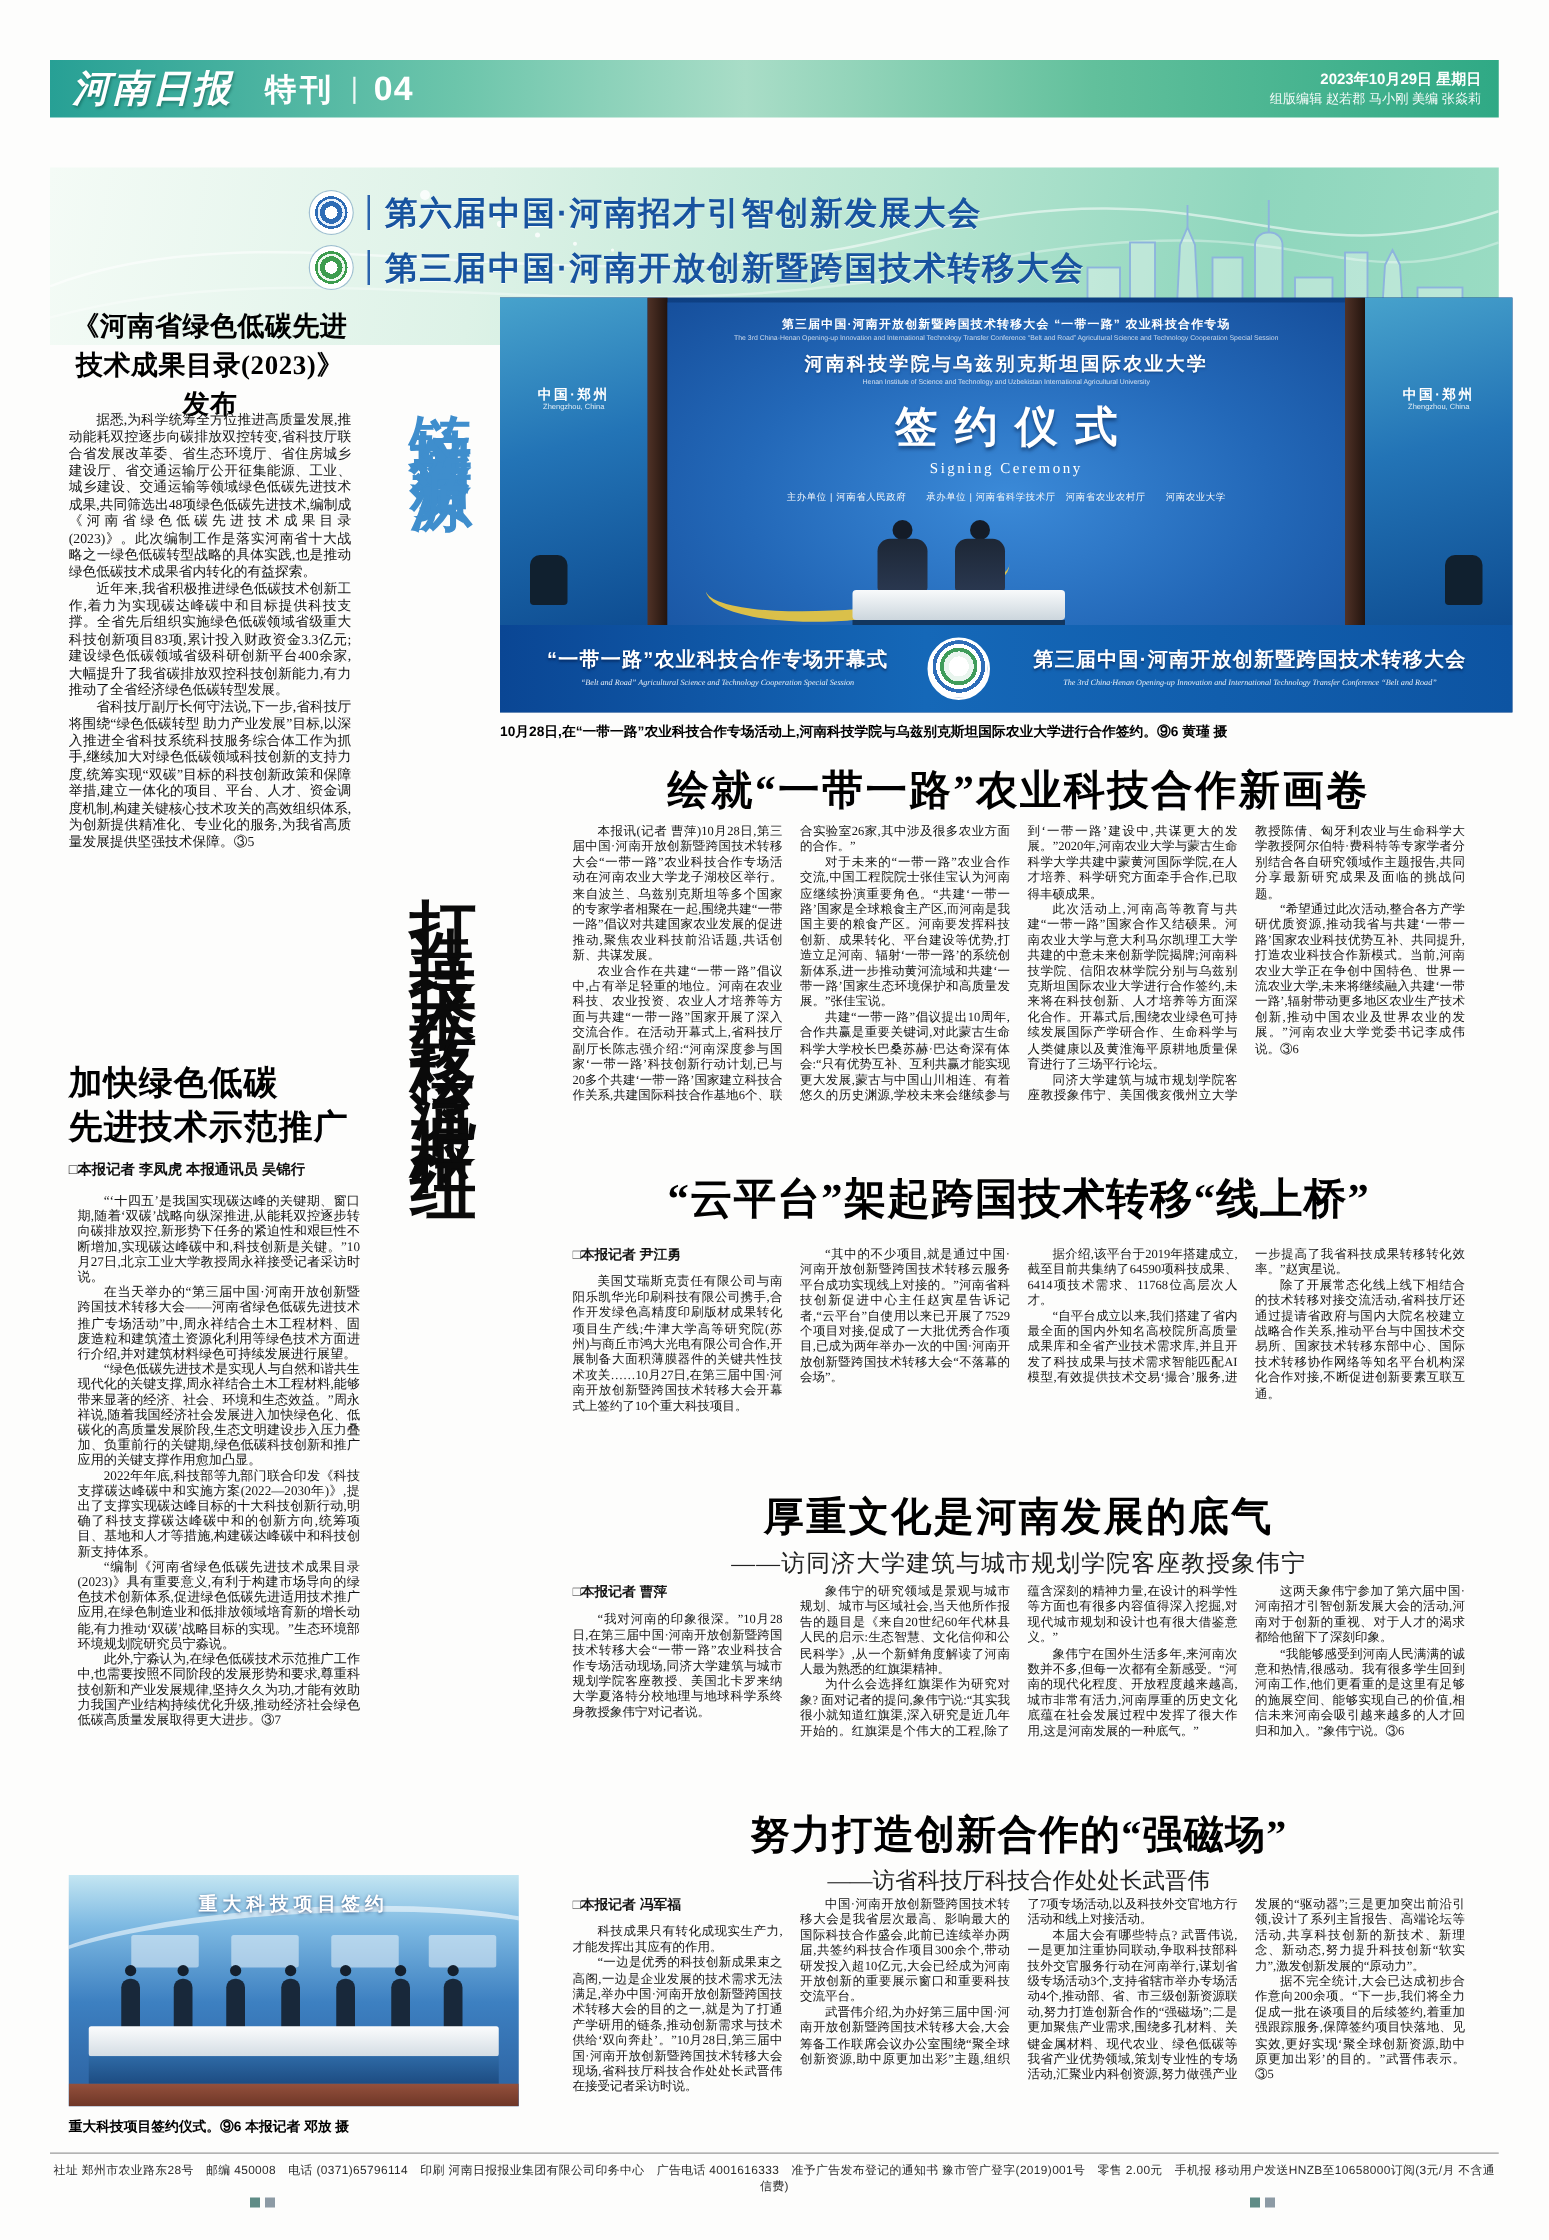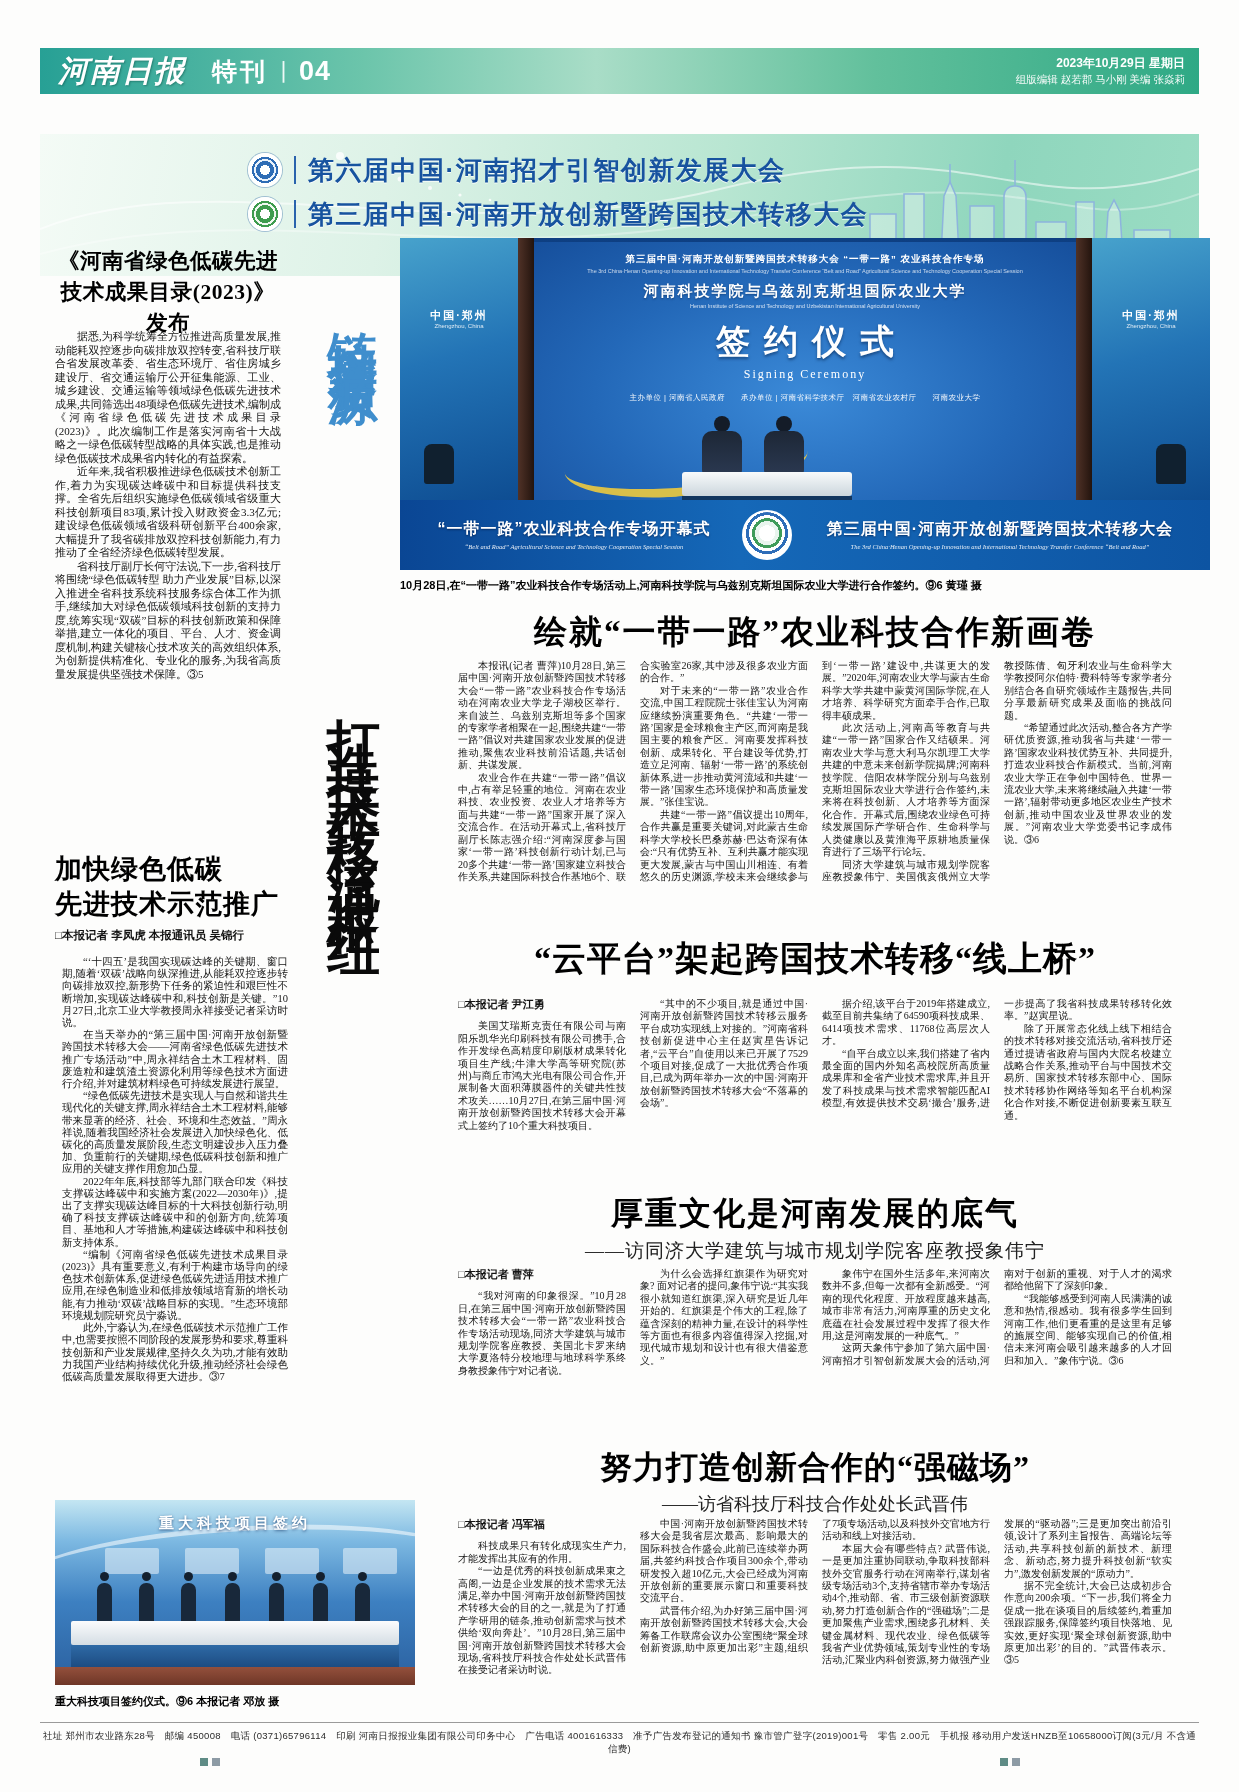--- a/index.html
+++ b/index.html
@@ -32,21 +32,21 @@
   .conf-divider{width:2px;height:28px;background:#2a63ad;margin:0 12px 0 12px;}
   .conf-title{font-size:26px;font-weight:900;color:#17539f;letter-spacing:1.5px;
     text-shadow:0 1px 0 rgba(255,255,255,.8);}
 
   
   .l1-title{position:absolute;left:55px;top:246px;width:226px;text-align:center;
     font-size:21.5px;font-weight:900;line-height:1.45;letter-spacing:.5px;color:#000;}
   .artbody{color:#141414;text-align:justify;}
   .artbody p{margin:0;text-indent:2em;}
   .l1-body{position:absolute;left:55px;top:330px;width:226px;height:505px;font-size:11px;line-height:13.5px;overflow:hidden;}
-  .l2-title{position:absolute;left:55px;top:852px;width:230px;font-size:27px;font-weight:900;line-height:1.3;letter-spacing:1px;color:#000;font-family:Liberation Serif, serif;}
+  .l2-title{position:absolute;left:55px;top:852px;width:230px;font-size:27px;font-weight:900;line-height:1.3;letter-spacing:1px;color:#000;font-family:Liberation Mono, monospace;}
   .l2-byline{position:absolute;left:55px;top:928px;width:226px;font-size:11.5px;font-weight:bold;}
   .l2-body{position:absolute;left:62px;top:956px;width:226px;height:534px;font-size:10.5px;line-height:12.2px;overflow:hidden;}
 
   
   .vert{position:absolute;writing-mode:vertical-rl;text-orientation:upright;font-weight:900;}
   .vert1{left:320px;top:292px;height:370px;font-size:50px;letter-spacing:9px;color:#3f8ecd;}
   .vert2{left:318px;top:676px;height:770px;font-size:53px;letter-spacing:23px;color:#0a0a0a;}
 
   
   .photo{position:absolute;left:400px;top:238px;width:810px;height:332px;overflow:hidden;
@@ -272,20 +272,21 @@
       <p>据介绍,该平台于2019年搭建成立,截至目前共集纳了64590项科技成果、6414项技术需求、11768位高层次人才。</p>
       <p>“自平台成立以来,我们搭建了省内最全面的国内外知名高校院所高质量成果库和全省产业技术需求库,并且开发了科技成果与技术需求智能匹配AI模型,有效提供技术交易‘撮合’服务,进一步提高了我省科技成果转移转化效率。”赵寅星说。</p>
       <p>除了开展常态化线上线下相结合的技术转移对接交流活动,省科技厅还通过提请省政府与国内大院名校建立战略合作关系,推动平台与中国技术交易所、国家技术转移东部中心、国际技术转移协作网络等知名平台机构深化合作对接,不断促进创新要素互联互通。</p>
     </div>
 
   <div class="m-headline h-m3">厚重文化是河南发展的底气</div>
   <div class="m-sub s-m3">——访同济大学建筑与城市规划学院客座教授象伟宁</div>
   <div class="cols b-m3">
     <p class="flow-byline">□本报记者 曹萍</p>
   <p>“我对河南的印象很深。”10月28日,在第三届中国·河南开放创新暨跨国技术转移大会“一带一路”农业科技合作专场活动现场,同济大学建筑与城市规划学院客座教授、美国北卡罗来纳大学夏洛特分校地理与地球科学系终身教授象伟宁对记者说。</p>
+      <p>象伟宁的研究领域是景观与城市规划、城市与区域社会,当天他所作报告的题目是《来自20世纪60年代林县人民的启示:生态智慧、文化信仰和公民科学》,从一个新鲜角度解读了河南人最为熟悉的红旗渠精神。</p>
       <p>为什么会选择红旗渠作为研究对象? 面对记者的提问,象伟宁说:“其实我很小就知道红旗渠,深入研究是近几年开始的。红旗渠是个伟大的工程,除了蕴含深刻的精神力量,在设计的科学性等方面也有很多内容值得深入挖掘,对现代城市规划和设计也有很大借鉴意义。”</p>
       <p>象伟宁在国外生活多年,来河南次数并不多,但每一次都有全新感受。“河南的现代化程度、开放程度越来越高,城市非常有活力,河南厚重的历史文化底蕴在社会发展过程中发挥了很大作用,这是河南发展的一种底气。”</p>
       <p>这两天象伟宁参加了第六届中国·河南招才引智创新发展大会的活动,河南对于创新的重视、对于人才的渴求都给他留下了深刻印象。</p>
       <p>“我能够感受到河南人民满满的诚意和热情,很感动。我有很多学生回到河南工作,他们更看重的是这里有足够的施展空间、能够实现自己的价值,相信未来河南会吸引越来越多的人才回归和加入。”象伟宁说。③6</p>
     </div>
 
   <div class="m-headline h-m4">努力打造创新合作的“强磁场”</div>
   <div class="m-sub s-m4">——访省科技厅科技合作处处长武晋伟</div>
   <div class="cols b-m4">
     <p class="flow-byline">□本报记者 冯军福</p>

